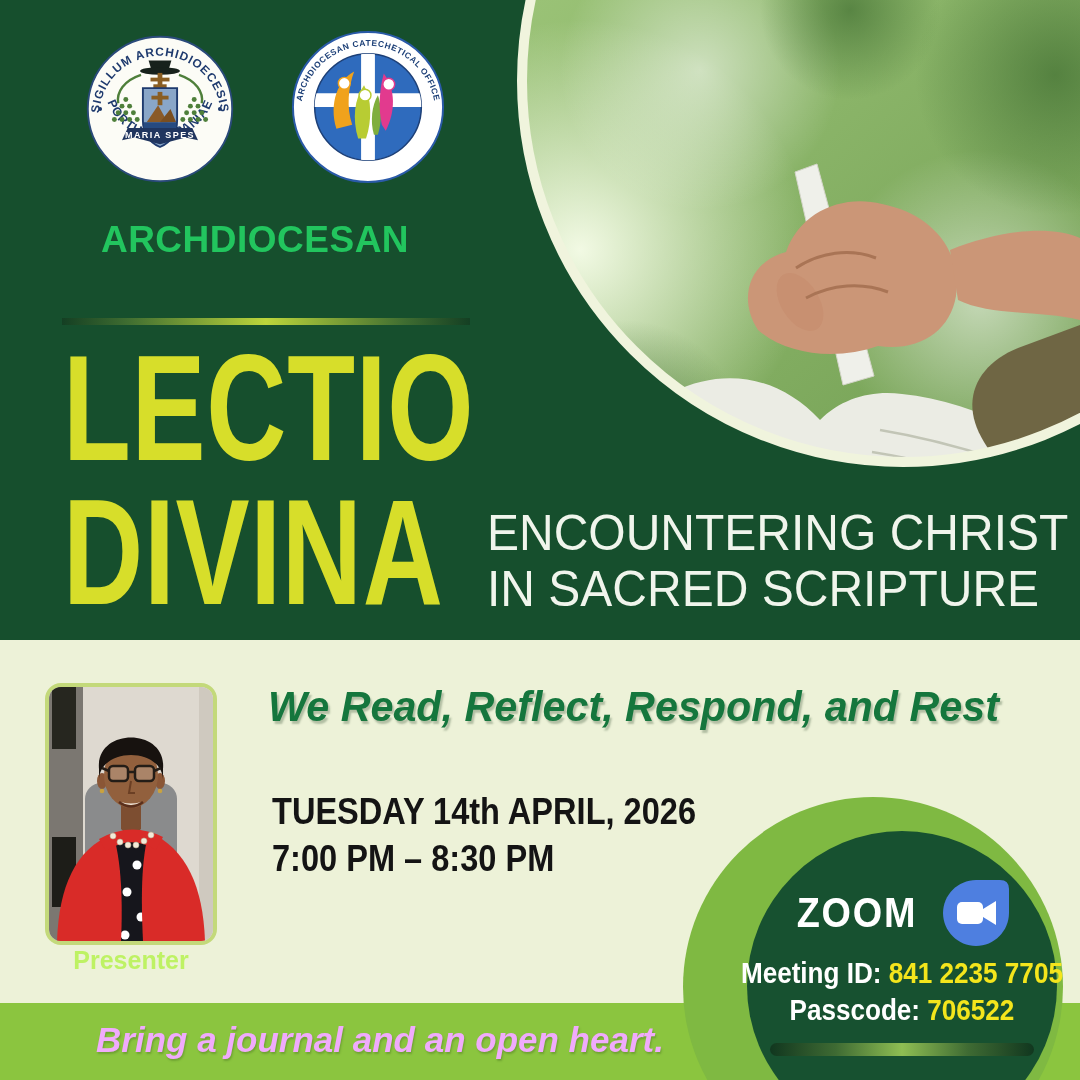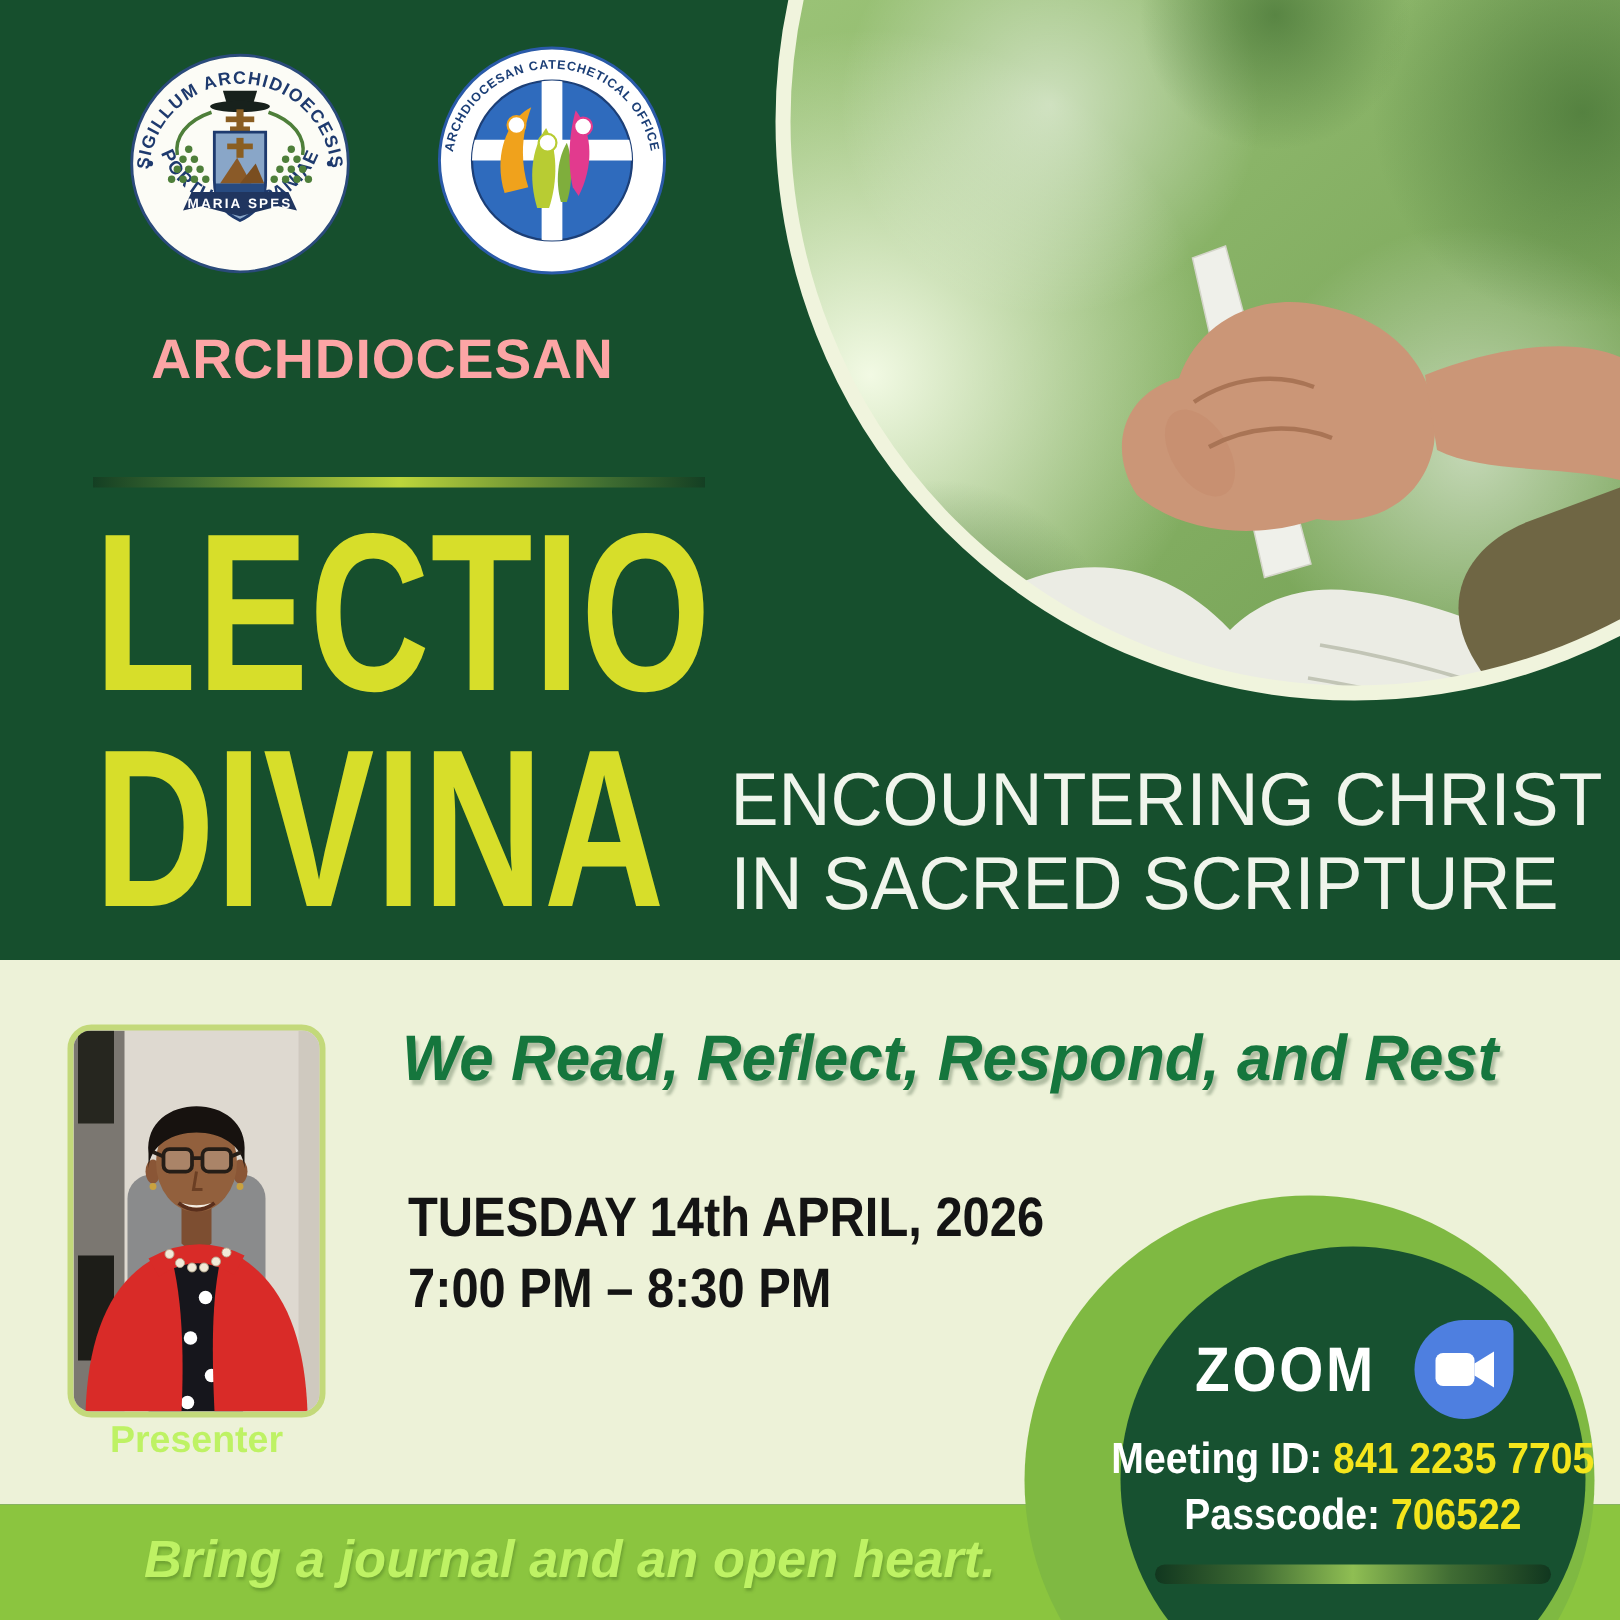--- a/index.html
+++ b/index.html
@@ -9,21 +9,21 @@
   .cream-panel{position:absolute;left:0;top:640px;width:1080px;height:363px;background:#edf2d8;}
   .lime-bar{position:absolute;left:0;top:1003px;width:1080px;height:77px;background:#8bc53f;}
 
   .photo-svg{position:absolute;left:0;top:0;}
 
   .logo{position:absolute;}
   .logo-1{left:84px;top:33px;width:152px;height:152px;}
   .logo-2{left:289px;top:28px;width:158px;height:158px;}
 
   .org-name{position:absolute;left:40px;top:218px;width:430px;text-align:center;
-            color:#fca5a5;font-weight:bold;font-size:37px;line-height:44px;letter-spacing:.5px;}
+            color:#22c55e;font-weight:bold;font-size:37px;line-height:44px;letter-spacing:.5px;}
   .title-divider{position:absolute;left:62px;top:318px;width:408px;height:7px;
             background:linear-gradient(90deg,#143f23 0%,#3f6d31 16%,#bcd53b 50%,#3f6d31 84%,#143f23 100%);}
 
   .event-title{position:absolute;left:63px;top:336px;color:#d7de2a;font-weight:bold;
             font-size:150px;line-height:144px;letter-spacing:1px;white-space:nowrap;
             transform:scaleX(.74);transform-origin:left top;}
 
   .event-subtitle{position:absolute;left:487px;top:505px;color:#f0f5ec;
             font-size:50px;line-height:56px;font-weight:normal;white-space:nowrap;
             transform:scaleX(.96);transform-origin:left top;}
@@ -49,21 +49,21 @@
             align-items:center;box-sizing:border-box;padding-top:42px;}
   .zoom-row{display:flex;align-items:center;gap:14px;height:80px;}
   .zoom-word{color:#ffffff;font-size:42px;font-weight:bold;letter-spacing:2px;transform:scaleX(.9);}
   .badge-line{margin-top:4px;font-size:29px;font-weight:bold;color:#ffffff;
             white-space:nowrap;transform:scaleX(.9);}
   .badge-line .val{color:#f4e51c;margin-left:8px;}
   .badge-divider{margin-top:16px;width:264px;height:13px;border-radius:7px;
             background:linear-gradient(90deg,#11371f 0%,#3f6b33 25%,#8fbe53 50%,#3f6b33 75%,#11371f 100%);}
 
   .footer-note{position:absolute;left:0;top:1020px;width:760px;text-align:center;
-            font-style:italic;font-weight:bold;font-size:35px;color:#bef264;
+            font-style:italic;font-weight:bold;font-size:35px;color:#f0abfc;
             text-shadow:1px 2px 2px rgba(60,100,30,.35);}
 </style>
 </head>
 <body>
 
 <div class="flyer">
 
   <div class="cream-panel"></div>
   <div class="lime-bar"></div>
 

